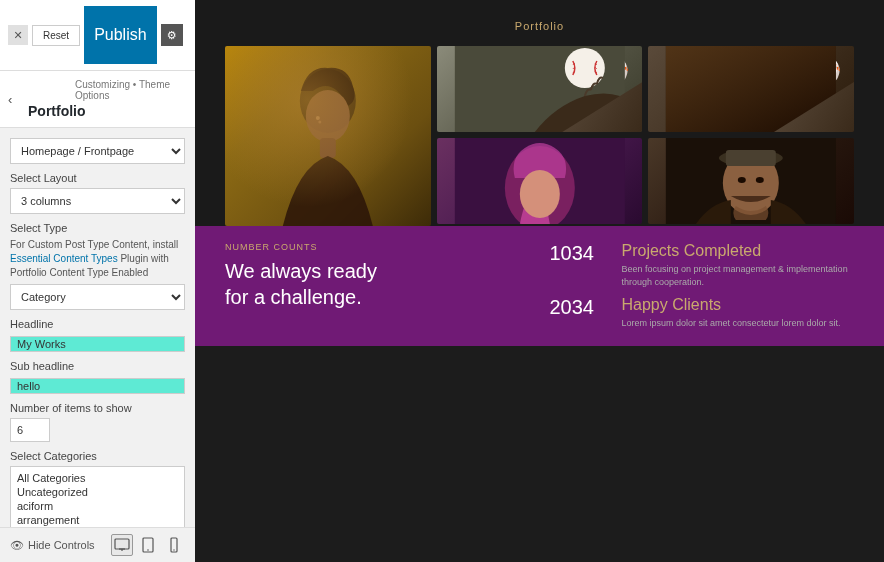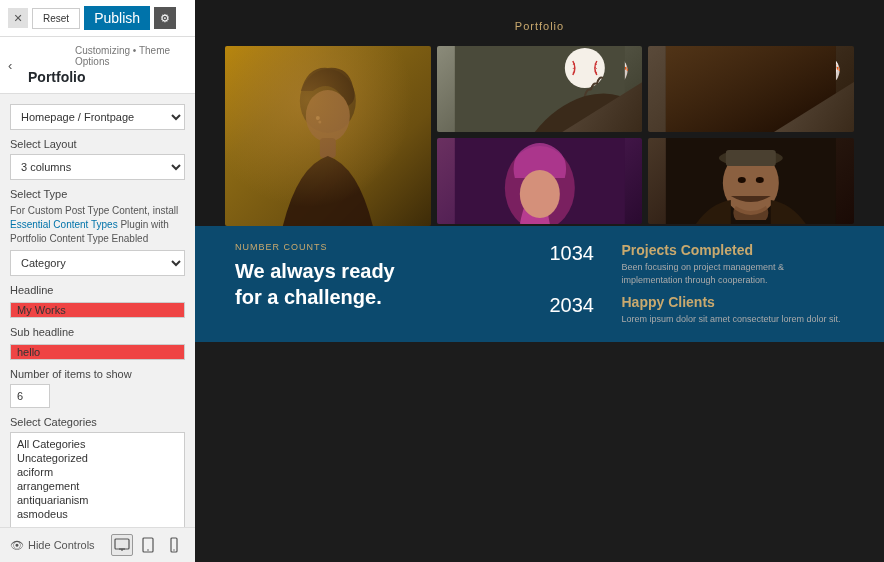--- a/index.html
+++ b/index.html
@@ -36,24 +36,24 @@
     }
     .reset-btn {
       padding: 4px 10px;
       background: #fff;
       border: 1px solid #ccc;
       font-size: 10px;
       cursor: pointer;
       color: #333;
     }
     .publish-btn {
-      padding: 4px 10px;
+      padding: 20px 10px;
       background: #0073aa;
       border: none;
-      font-size: 14px;
+      font-size: 16px;
       cursor: pointer;
       color: #fff;
       text-align: center;
     }
     .gear-btn {
       width: 22px; height: 22px;
       background: #555;
       border: none;
       cursor: pointer;
       display: flex; align-items: center; justify-content: center;
@@ -123,21 +123,21 @@
     .field-text-small a {
       color: #0073aa;
       text-decoration: none;
     }
 
     input.field-input {
       width: 100%;
       padding: 1px 6px;
       font-size: 11px;
       border: 1px solid #ccc;
-      background: #ef4444;
+      background: #5eead4;
       color: #333;
     }
 
     input.field-input-small {
       width: 40px;
       padding: 5px 6px;
       font-size: 11px;
       border: 1px solid #ccc;
       background: #fff;
       color: #333;
@@ -303,54 +303,54 @@
     .col-right {
       display: flex;
       flex-direction: column;
       gap: 6px;
     }
 
     
     .counts-section {
       display: grid;
       grid-template-columns: 1fr 1fr;
-      background: #0c4a6e;
-      padding: 16px 40px;
+      background: #701a75;
+      padding: 16px 30px;
       gap: 20px;
       color: #fff;
     }
     .counts-left { }
     .counts-label {
       font-size: 9px;
       color: #c9a96e;
       letter-spacing: 1px;
       text-transform: uppercase;
       margin-bottom: 6px;
     }
     .counts-heading {
       font-size: 20px;
-      font-weight: 700;
+      font-weight: 400;
       color: #fff;
       line-height: 1.3;
     }
     .counts-right {
       display: grid;
       grid-template-columns: 60px 1fr;
       gap: 8px 12px;
     }
     .count-number {
       font-size: 20px;
       color: #fff;
       font-weight: 300;
     }
     .count-info { }
     .count-title {
-      font-size: 14px;
+      font-size: 16px;
       color: #c9a96e;
-      font-weight: 700;
+      font-weight: 400;
       margin-bottom: 3px;
     }
     .count-desc {
       font-size: 9px;
       color: #aaa;
       line-height: 1.4;
     }
 
     
     .person-svg {

